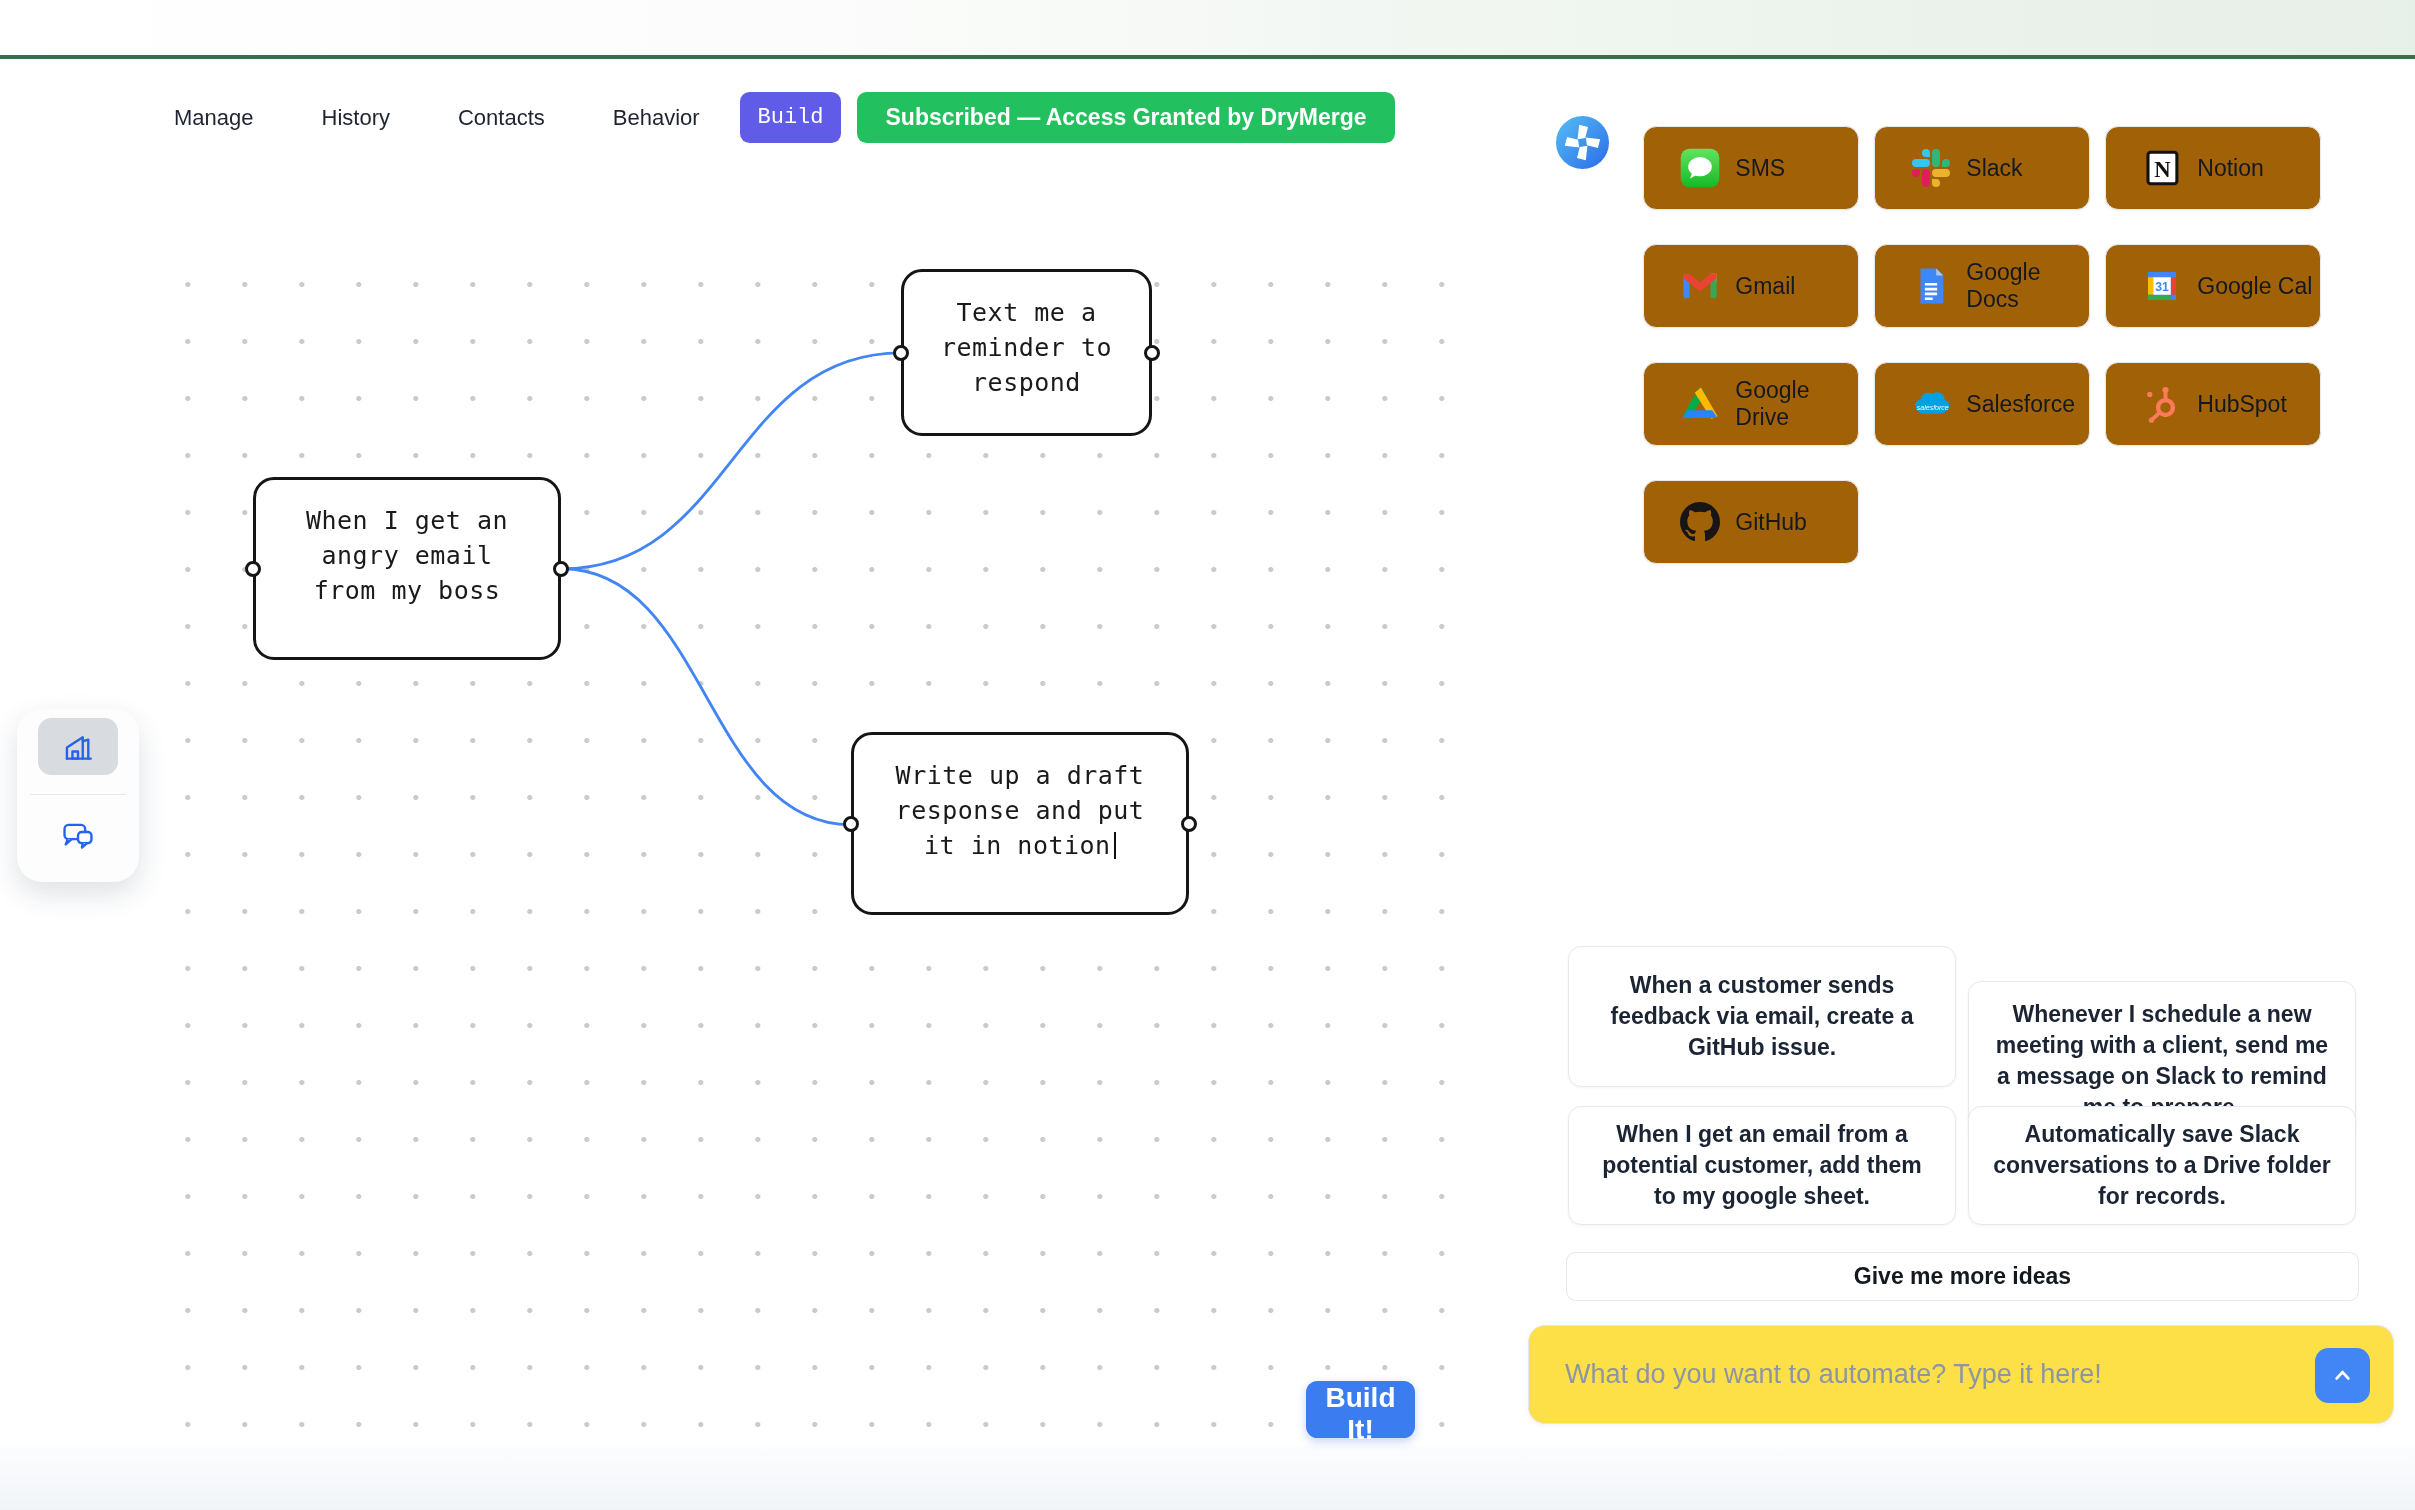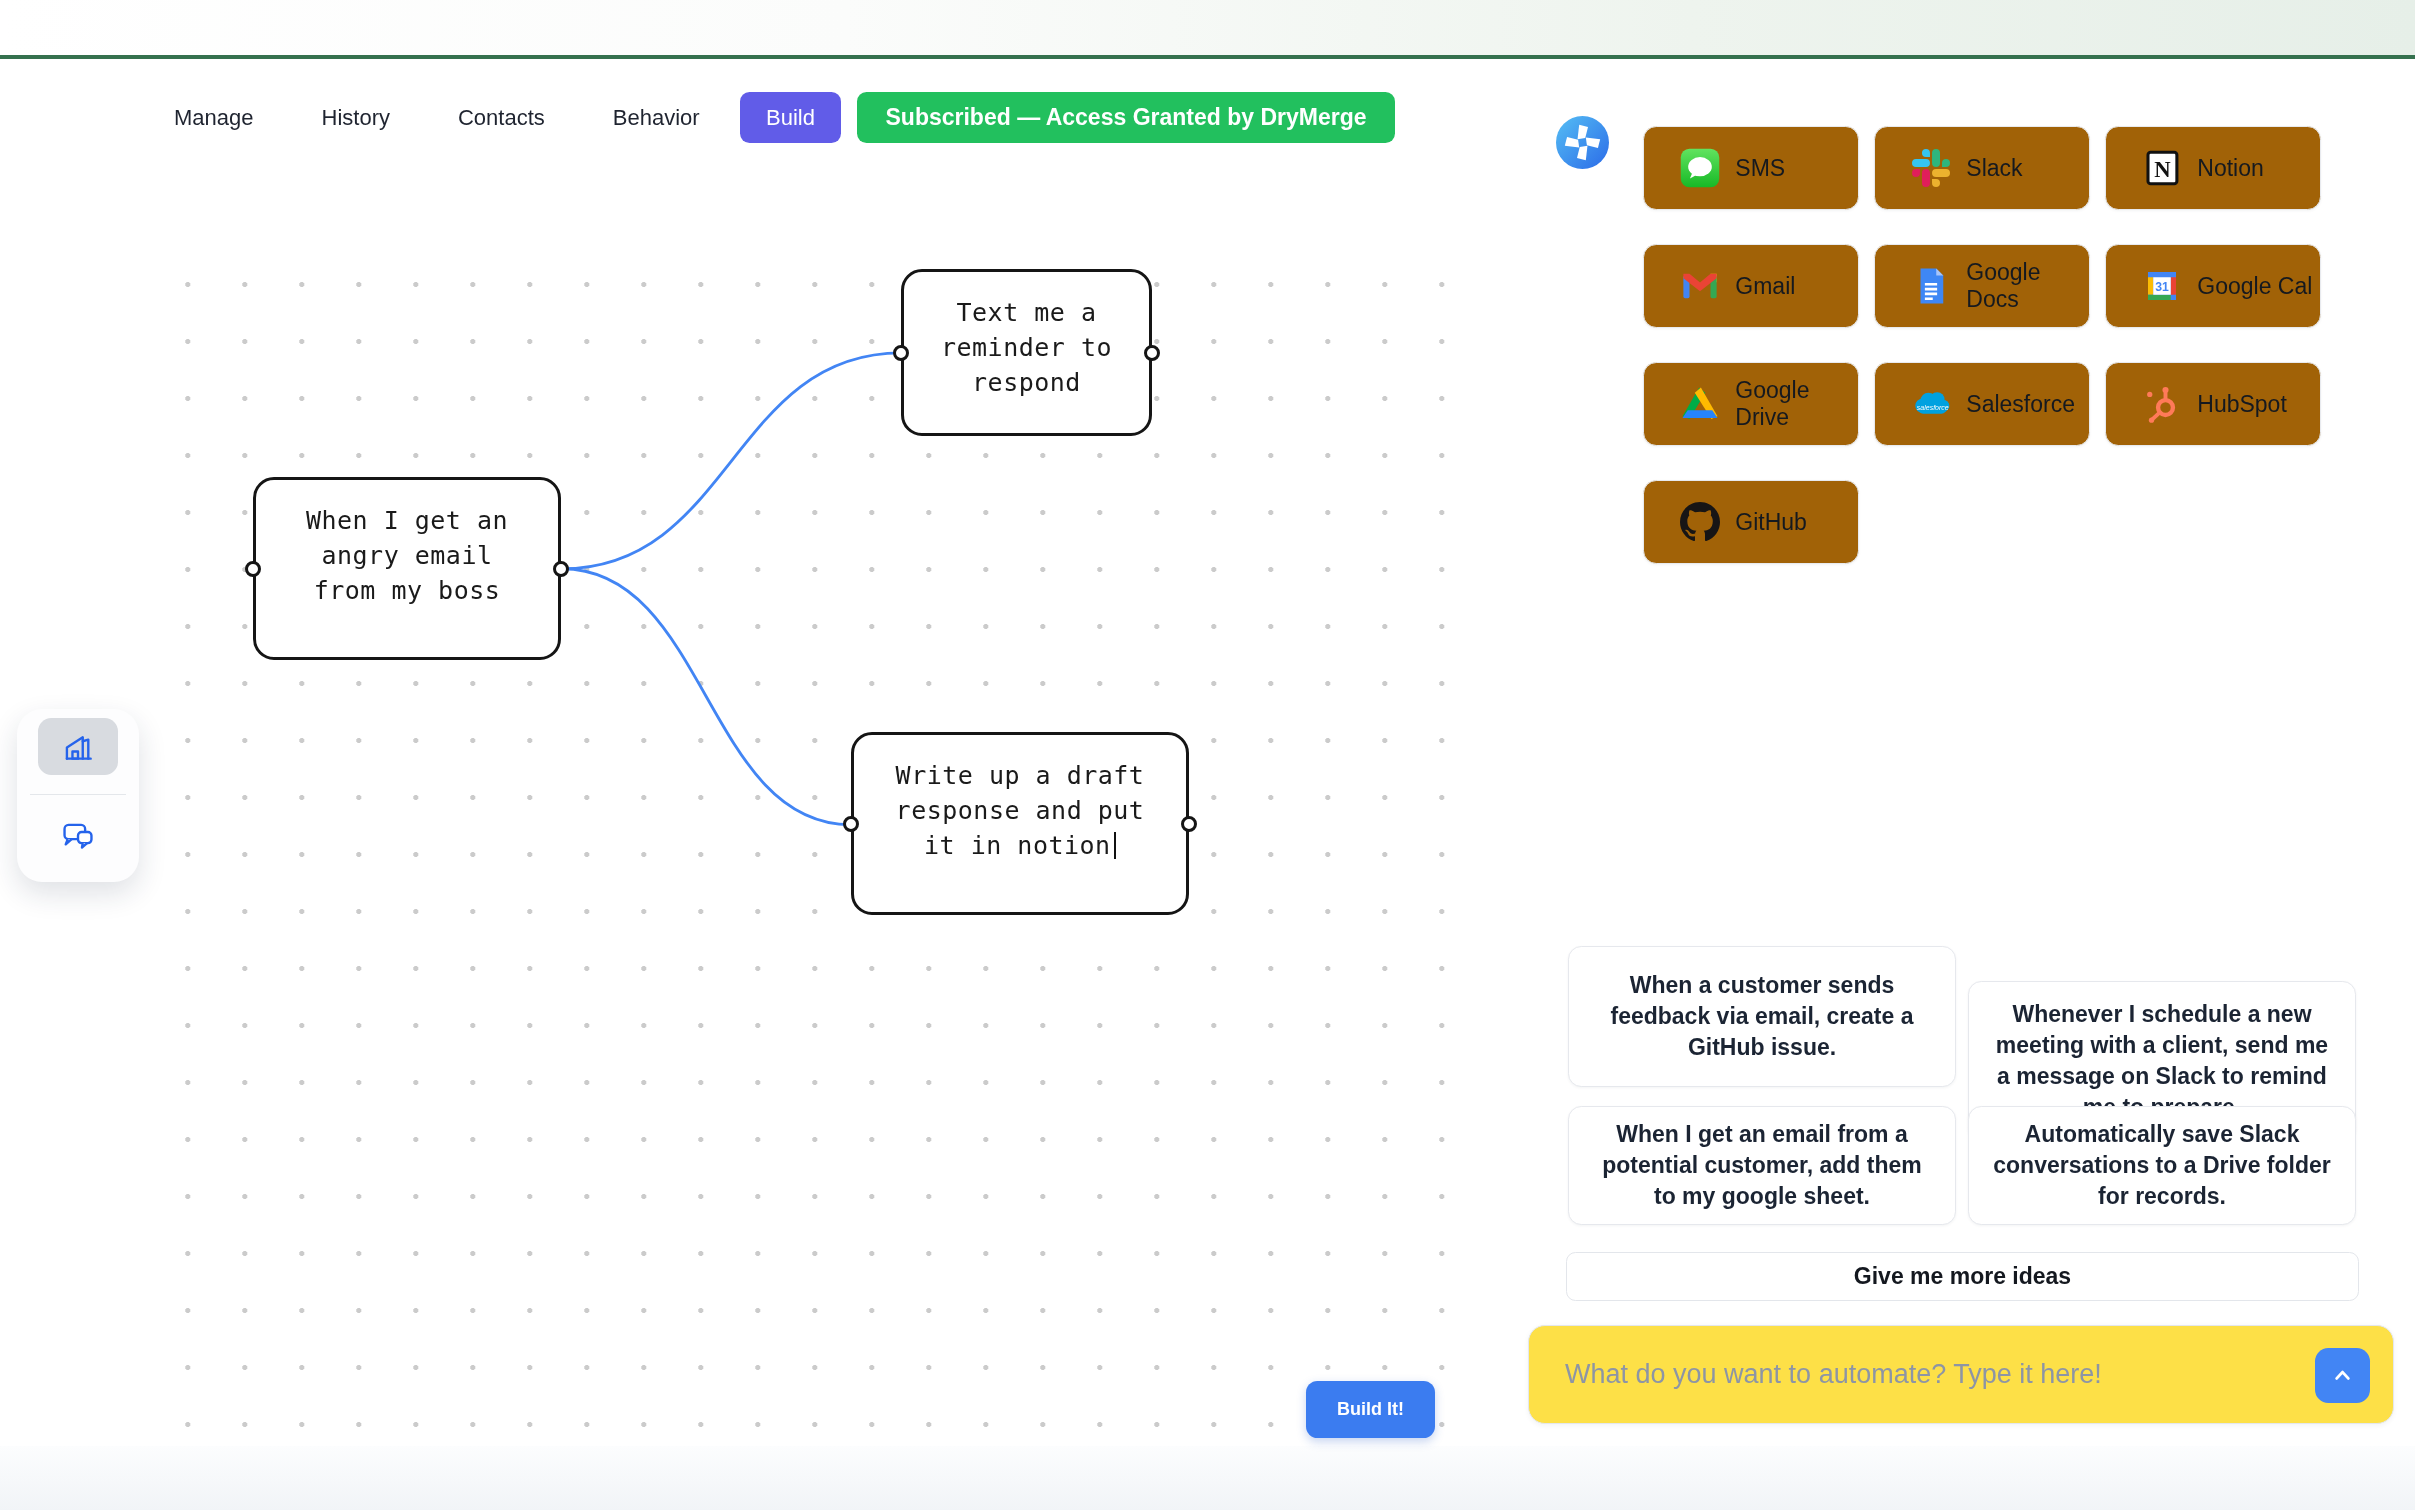--- a/index.html
+++ b/index.html
@@ -10,21 +10,21 @@
   
   .topband{left:0;top:0;width:2416px;height:55px;
     background:linear-gradient(90deg,#ffffff 0%,#fbfcfb 35%,#eef4ee 70%,#e6efe8 100%);
     border-bottom:4.8px solid #35714e;}
 
   
   .nav{left:174px;top:92px;height:51px;display:flex;align-items:center;gap:68px;}
   .nav-tab{font-size:22px;font-weight:500;color:#1f2430;cursor:pointer;white-space:nowrap;}
   .btn-build{left:740px;top:92px;width:101px;height:51px;background:#615ce8;color:#fff;
     border:none;border-radius:9.5px;font-size:22px;font-weight:500;display:flex;
-    align-items:center;justify-content:center;cursor:pointer;font-family:Liberation Sans, sans-serif;}
+    align-items:center;justify-content:center;cursor:pointer;font-family:Liberation Mono, monospace;}
   .badge-sub{left:857px;top:92px;height:51px;background:#22c05e;color:#fff;border-radius:9.5px;
     display:flex;align-items:center;padding:0 28.5px;font-size:23px;font-weight:600;white-space:nowrap;}
   .logo-circle{left:1556px;top:116px;width:53px;height:53px;}
 
   
   .int-grid{left:1643px;top:126px;width:678px;display:grid;
     grid-template-columns:216px 216px 216px;column-gap:15px;row-gap:34px;}
   .int-card{height:84px;background:#a16207;border:1.4px solid #e8eaee;border-radius:13.3px;
     box-shadow:0 1px 2.9px rgba(20,30,50,.05);display:flex;align-items:center;
     padding-left:35px;gap:14.3px;cursor:pointer;box-sizing:border-box;}
@@ -39,22 +39,22 @@
   .node{position:absolute;background:#fff;border:3.8px solid #151515;border-radius:21px;
     box-sizing:border-box;padding-top:23px;text-align:center;cursor:pointer;
     font-family:"DejaVu Sans Mono",monospace;font-size:25px;line-height:35px;
     letter-spacing:0.5px;color:#1a1a1a;}
   .node-line{display:block;}
   .handle{position:absolute;width:16px;height:16px;border-radius:50%;background:#fff;
     border:3.3px solid #151515;top:50%;transform:translateY(-50%);box-sizing:border-box;cursor:pointer;}
   .handle.l{left:-11.4px;} .handle.r{right:-11.4px;}
   .caret{display:inline-block;width:2.4px;height:27px;background:#111;margin-left:2.9px;
     vertical-align:-4.8px;}
-  .btn-buildit{left:1306px;top:1381px;width:129px;height:57px;background:#3b7cf0;color:#fff;
-    border:none;border-radius:11.4px;font-size:18px;font-weight:bold;cursor:pointer;
+  .btn-buildit{left:1306px;top:1381px;width:109px;height:57px;background:#3b7cf0;color:#fff;
+    border:none;border-radius:11.4px;font-size:28px;font-weight:bold;cursor:pointer;
     box-shadow:0 3.8px 9.5px rgba(40,90,200,.25);font-family:inherit;}
 
   
   .side{left:17px;top:709px;width:122px;height:173px;background:#fdfdfe;border-radius:25px;
     box-shadow:0 11.4px 28.5px rgba(25,40,70,.14);}
   .side-btn1{position:absolute;left:21px;top:8.6px;width:80px;height:57px;background:#d8dbe0;
     border-radius:13.3px;display:flex;align-items:center;justify-content:center;cursor:pointer;}
   .side-div{position:absolute;left:13.3px;right:13.3px;top:85px;height:1.4px;background:#e4e7eb;}
   .side-btn2{position:absolute;left:21px;top:96px;width:80px;height:61px;display:flex;
     align-items:center;justify-content:center;cursor:pointer;}

